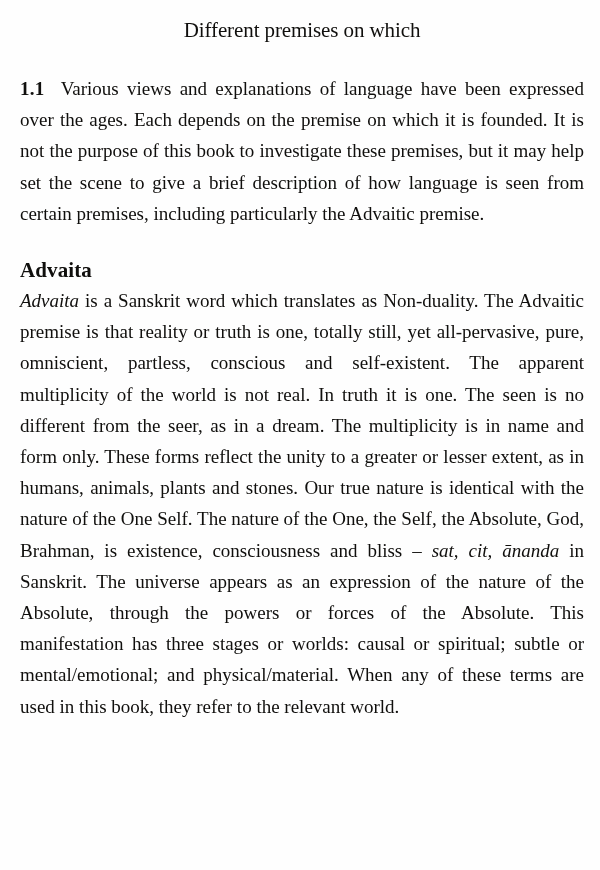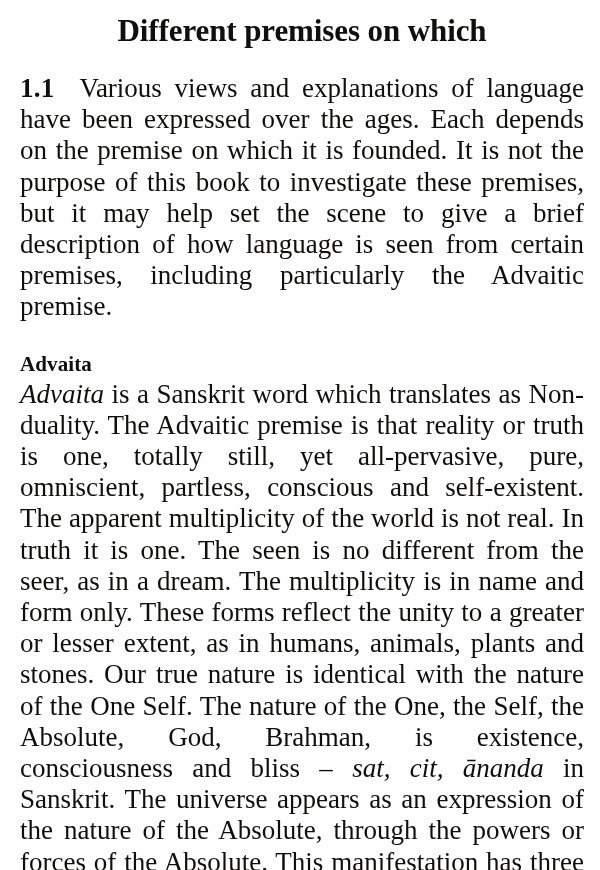--- a/index.html
+++ b/index.html
@@ -38,33 +38,33 @@
     padding-top: 10px;
   }
   .chapter-number {
     font-size: 25.5px;
     line-height: 34px;
     font-weight: 400;
     letter-spacing: 0.2px;
     margin: 0;
   }
   .chapter-title {
-    font-size: 31px;
+    font-size: 21px;
     line-height: 33px;
-    font-weight: 700;
+    font-weight: 400;
     letter-spacing: -0.1px;
     margin: 4px 0 16px 0;
   }
   .chapter-title .tl {
     display: block;
   }
 
   
   .para {
-    font-size: 27px;
+    font-size: 19px;
     line-height: 31.2px;
     text-align: justify;
     text-justify: inter-word;
     margin: 0;
     hyphens: manual;
     -webkit-hyphens: manual;
   }
   .para.first {
     margin-top: 26px;
   }

